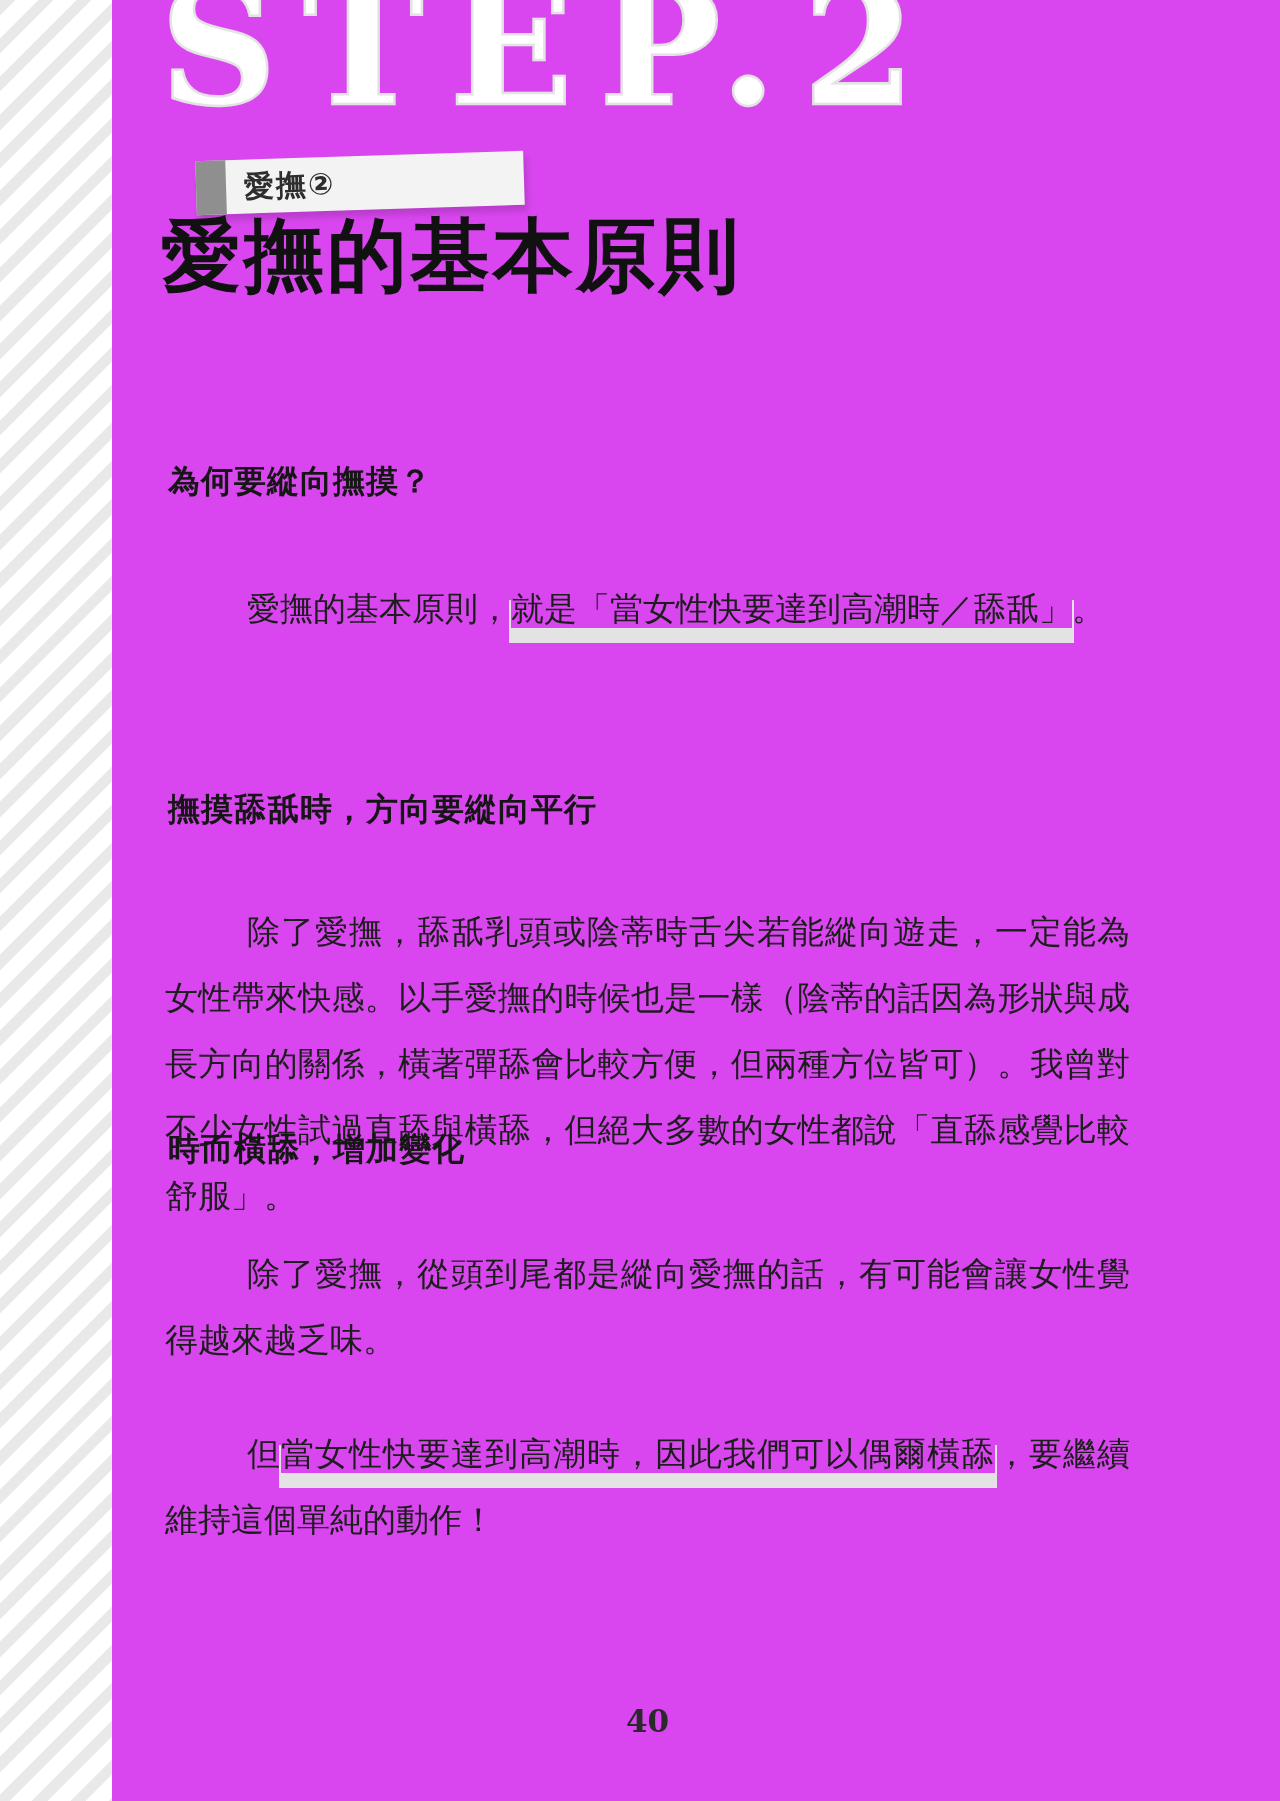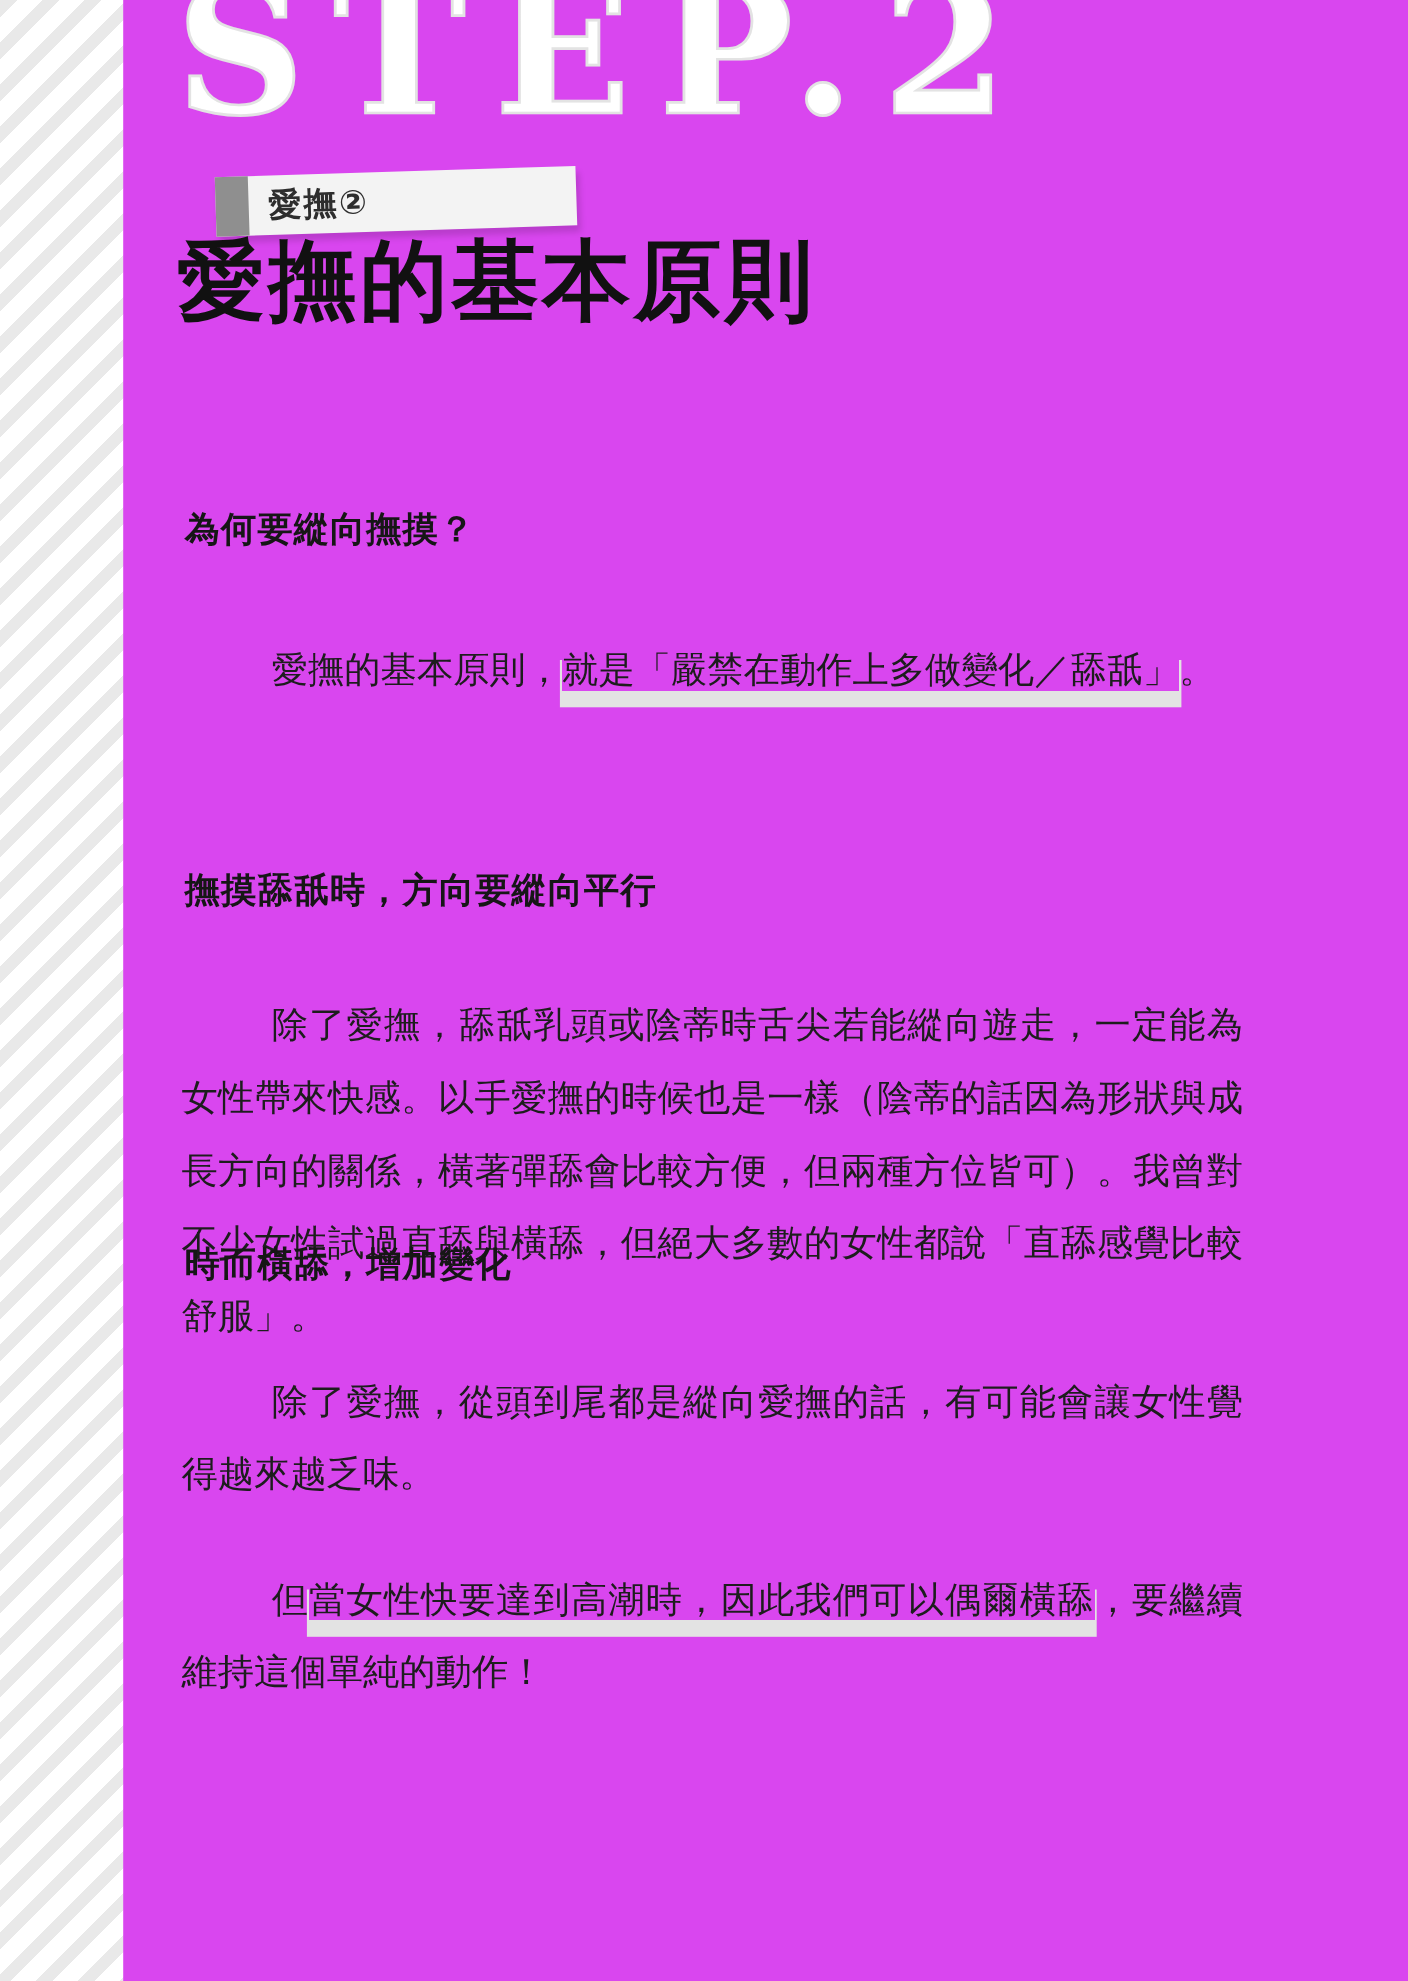--- a/index.html
+++ b/index.html
@@ -87,29 +87,30 @@
 
   <div class="tag">
     <div class="tag-chip"></div>
     <div class="tag-label">愛撫②</div>
   </div>
 
   <div class="page-title">愛撫的基本原則</div>
 
   <div class="sec-heading h1">為何要縱向撫摸？</div>
 
-  <p class="para p1"><span>愛撫的基本原則，</span><span class="hl">就是「嚴禁在動作上多做變化／舔舐」</span><span>。</span></p>
+  <p class="para p1"><span>愛撫的基本原則，</span><span class="hl">就是「當女性快要達到高潮時／舔舐」</span><span>。</span></p>
 
 
 
   <div class="sec-heading h2">撫摸舔舐時，方向要縱向平行</div>
 
   <p class="para p4">除了愛撫，舔舐乳頭或陰蒂時舌尖若能縱向遊走，一定能為女性帶來快感。以手愛撫的時候也是一樣（陰蒂的話因為形狀與成長方向的關係，橫著彈舔會比較方便，但兩種方位皆可）。我曾對不少女性試過直舔與橫舔，但絕大多數的女性都說「直舔感覺比較舒服」。</p>
 
   <div class="sec-heading h3">時而橫舔，增加變化</div>
 
   <p class="para p5">除了愛撫，從頭到尾都是縱向愛撫的話，有可能會讓女性覺得越來越乏味。</p>
 
 
   <p class="para p7"><span>但</span><span class="hl">當女性快要達到高潮時，因此我們可以偶爾橫舔</span><span>，要繼續維持這個單純的動作！</span></p>
 
+  <div class="page-number">40</div>
 
 </div>
 
 </body></html>

